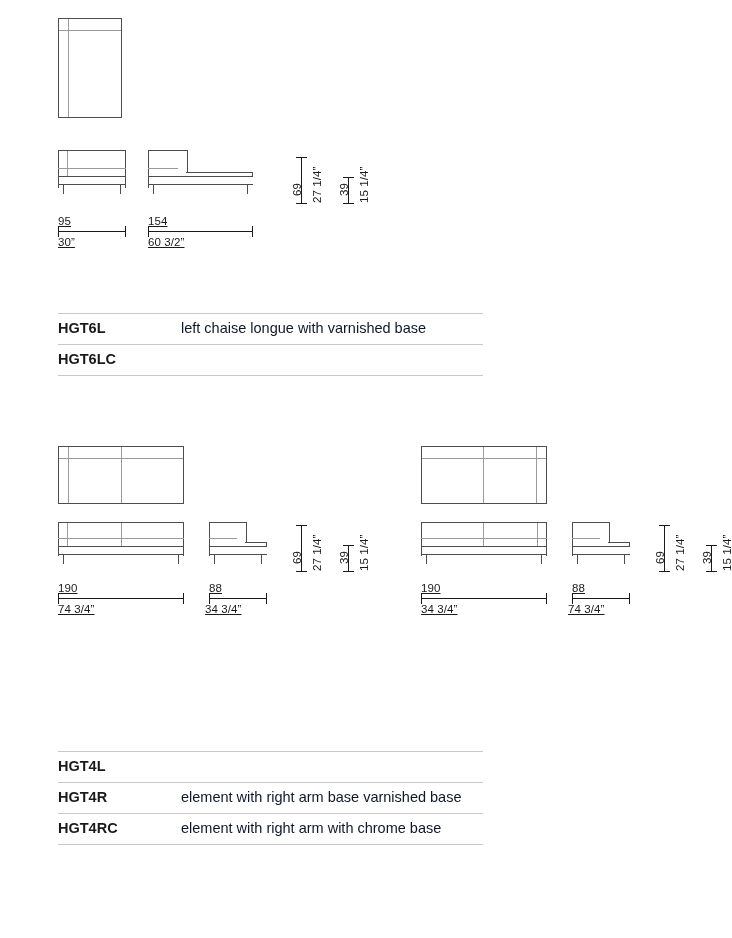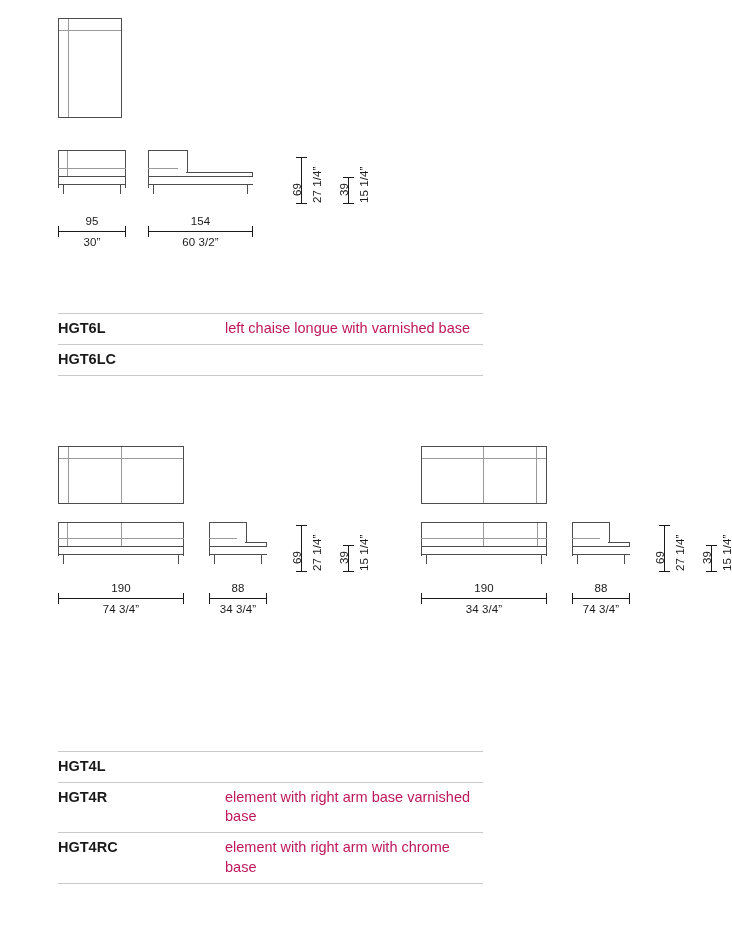--- a/index.html
+++ b/index.html
@@ -36,23 +36,24 @@
     background: #4d4d4d;
   }
   .hline { height: 1px; }
   .vline { width: 1px; }
 
   
   .dim {
     position: absolute;
     font-size: 11.5px;
     color: #1a1a1a;
-    text-align: center;
+    text-align: left;
     white-space: nowrap;
     letter-spacing: 0.1px;
+    text-decoration: underline;
   }
   .dim-rot {
     position: absolute;
     font-size: 11.5px;
     color: #1a1a1a;
     white-space: nowrap;
     transform-origin: left top;
     transform: rotate(-90deg);
     letter-spacing: 0.1px;
   }
@@ -90,23 +91,22 @@
     width: 123px;
     flex: 0 0 123px;
     font-size: 14.5px;
     font-weight: bold;
     color: #1a1a1a;
     line-height: 1.32;
   }
   .desc {
     flex: 1;
     font-size: 14.5px;
-    color: #be185d;
+    color: #0f172a;
     line-height: 1.32;
-    margin-left: 44px;
   }
 </style>
 </head>
 <body>
 
 <div class="page">
 
   <div class="fig" style="left:58px; top:18px; width:64px; height:100px;">
     <div class="outline" style="left:0; top:0; width:64px; height:100px;"></div>
 

